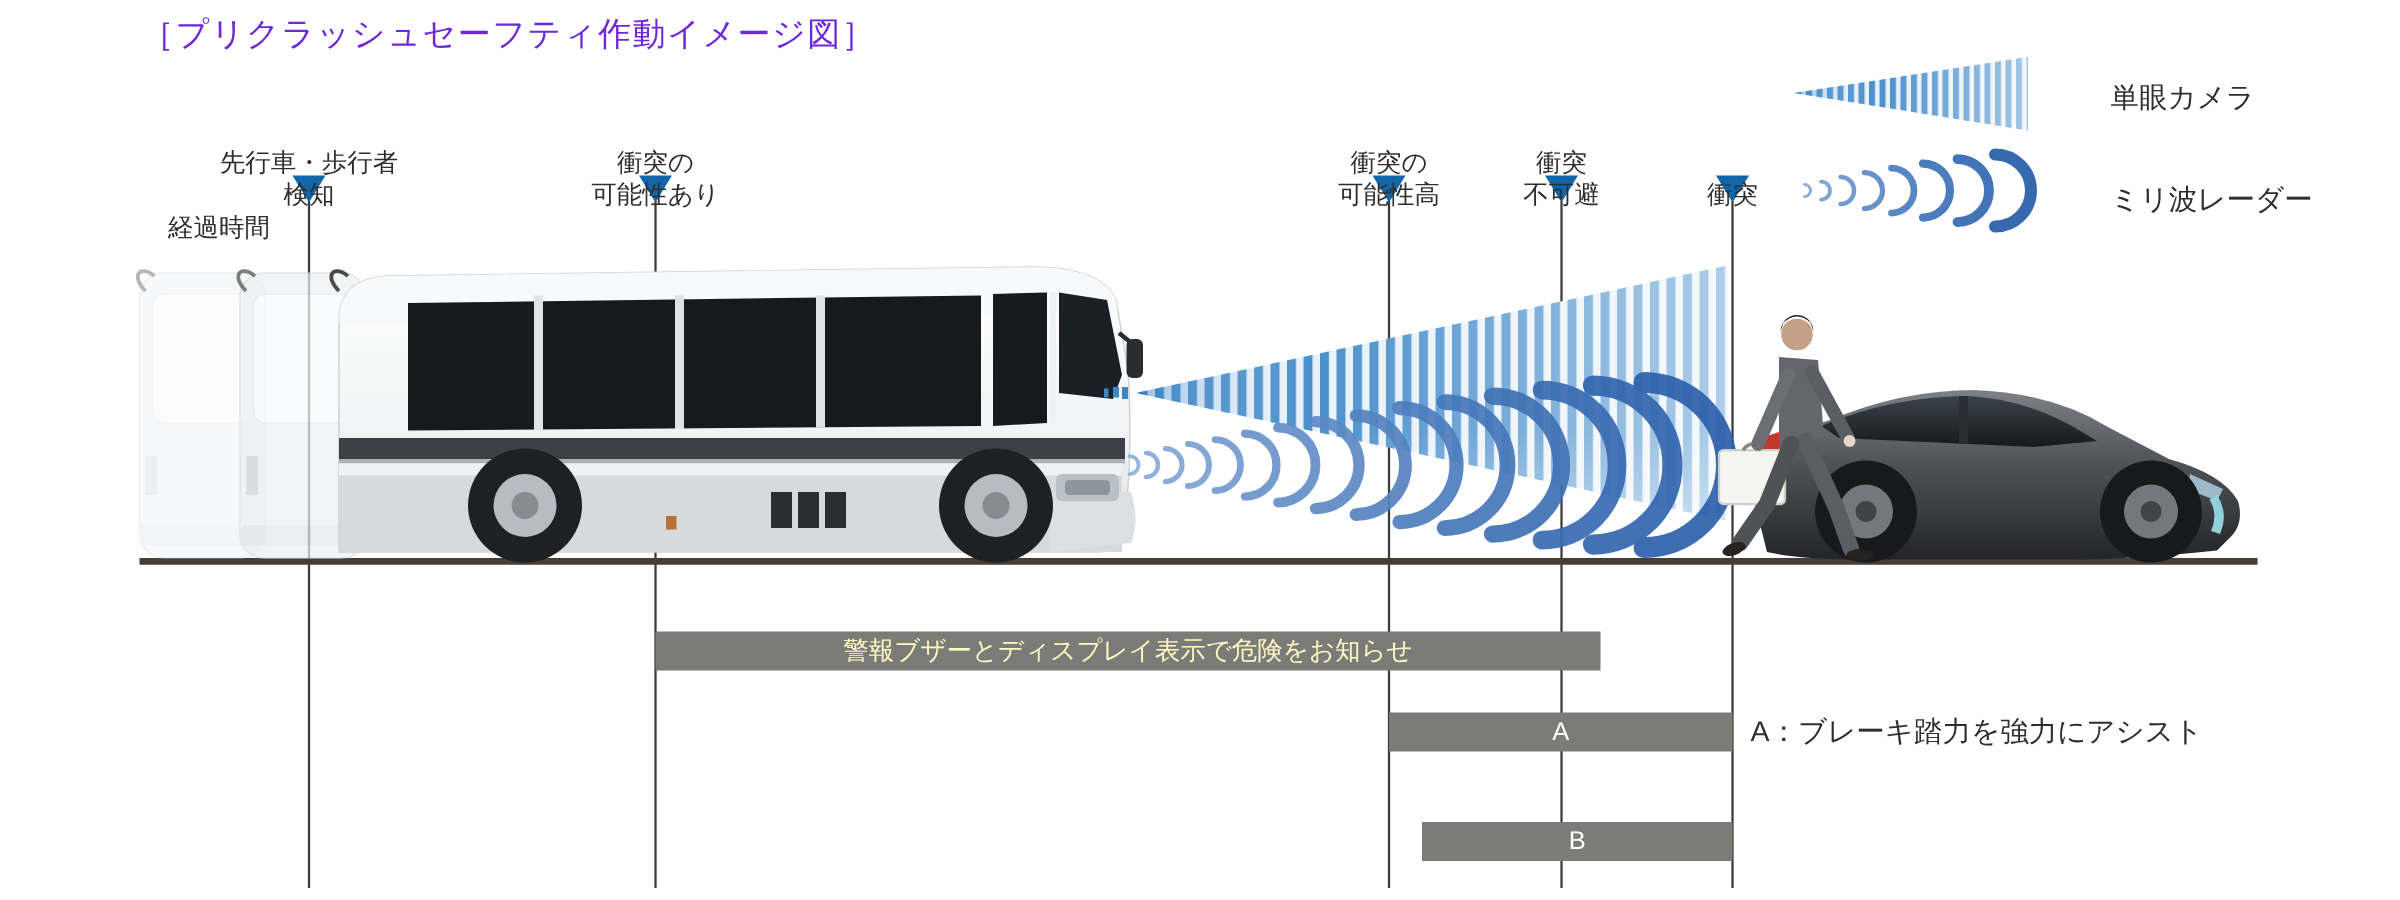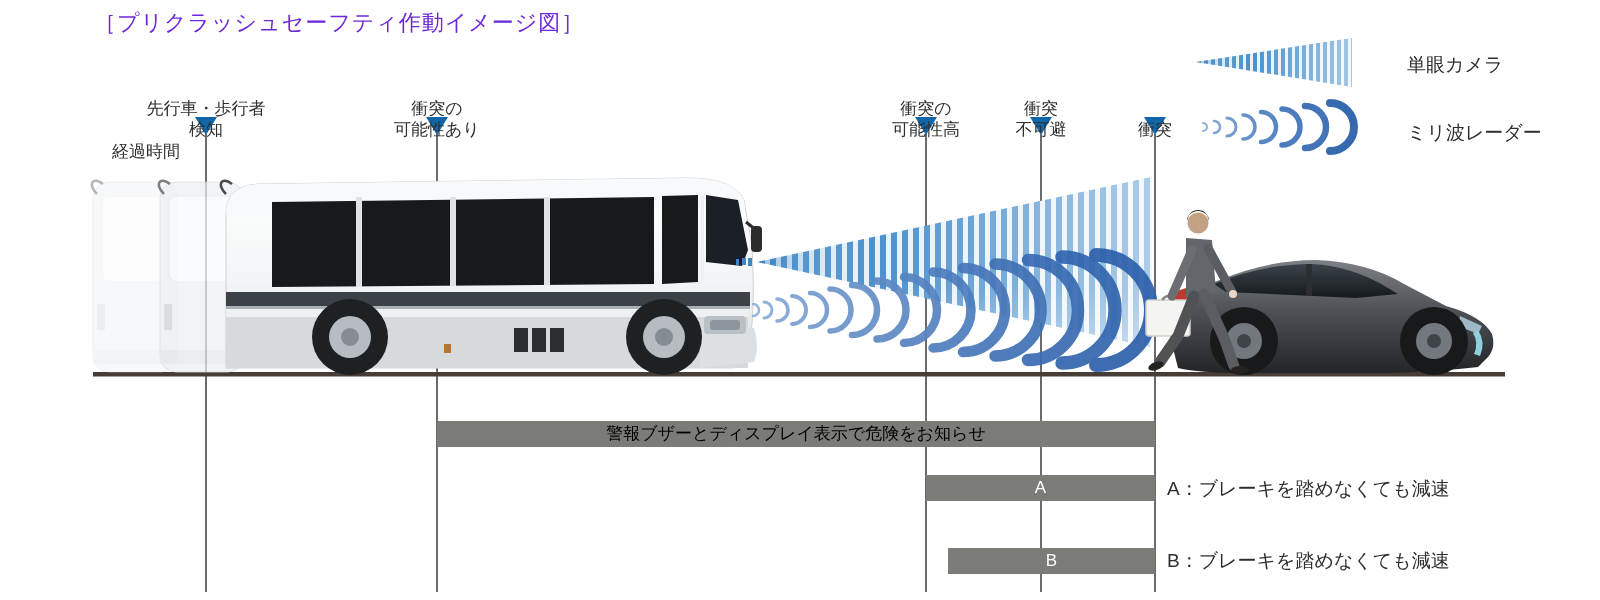--- a/index.html
+++ b/index.html
@@ -10,21 +10,21 @@
   .page-title{left:94px;top:8px;font-size:22px;color:#6d28d9;letter-spacing:1px;}
   .elapsed{left:112px;top:140px;font-size:17px;}
   .evlabel{position:absolute;z-index:2;width:170px;text-align:center;font-size:17px;
            line-height:21px;white-space:pre-line;bottom:460px;}
   .ev1{left:121px;} .ev2{left:352px;} .ev3{left:841px;} .ev4{left:956px;} .ev5{left:1070px;}
   .legend-label{font-size:19px;margin-left:45px;}
   .legend-cam{left:1362px;top:52px;} .legend-rad{left:1362px;top:120px;}
   .bar{position:absolute;z-index:2;height:26px;top:421px;font-size:17px;line-height:26px;}
   .bar-detection{left:206px;width:231px;background:#e9e9e9;color:#3a3a3a;
                  padding-left:14px;box-sizing:border-box;}
-  .bar-warning{left:437px;width:718px;background:#7b7b78;color:#000000;text-align:center;}
+  .bar-warning{left:437px;width:630px;background:#7b7b78;color:#fef9c3;text-align:center;}
   .bar-assist{left:926px;width:229px;top:475px;background:#7b7b78;color:#fff;text-align:center;}
   .bar-brake{left:948px;width:207px;top:548px;background:#7b7b78;color:#fff;text-align:center;}
   .note{font-size:19px;line-height:22px;}
   .note-a{left:1167px;top:478px;} .note-b{left:1167px;top:550px;}
 </style>
 </head>
 <body>
 
 <div class="stage">
 
@@ -224,15 +224,14 @@
 不可避</div>
   <div class="evlabel ev5">衝突</div>
 
   <div class="txt legend-label legend-cam">単眼カメラ</div>
   <div class="txt legend-label legend-rad">ミリ波レーダー</div>
 
   <div class="bar bar-warning">警報ブザーとディスプレイ表示で危険をお知らせ</div>
   <div class="bar bar-assist">A</div>
   <div class="bar bar-brake">B</div>
 
-  <div class="txt note note-a">A：ブレーキを踏めなくても減速</div>
-  <div class="txt note note-b">B：ブレーキを踏めなくても減速</div>
+  <div class="txt note note-a">A：ブレーキ踏力を強力にアシスト</div>
 </div>
 
 </body></html>

